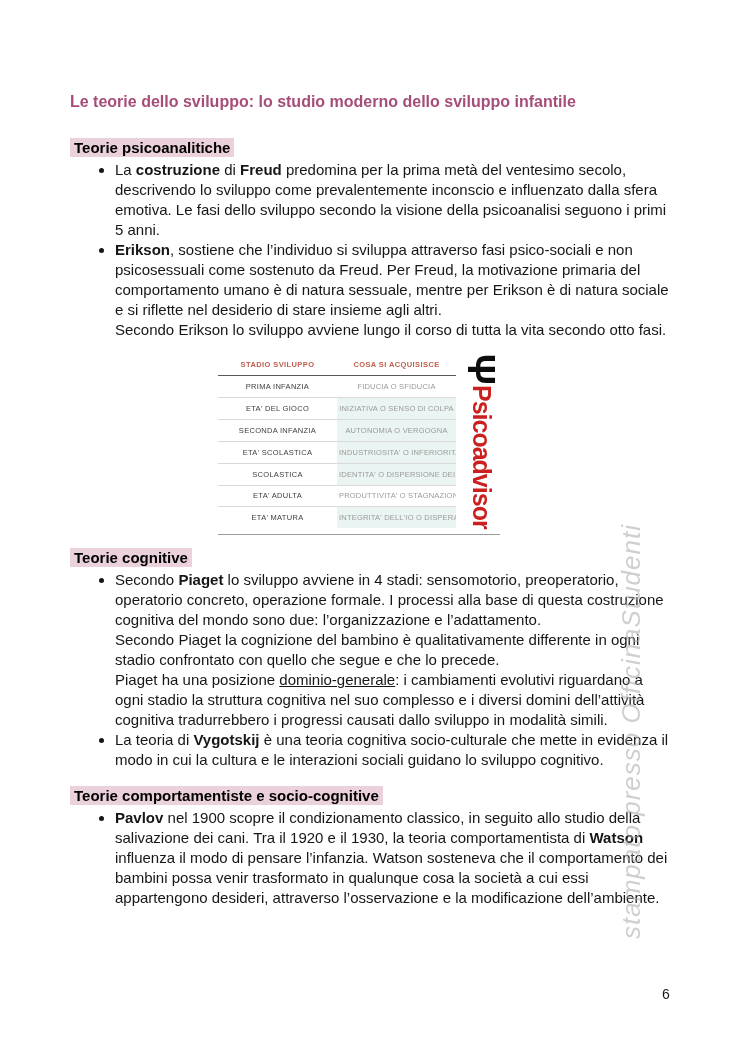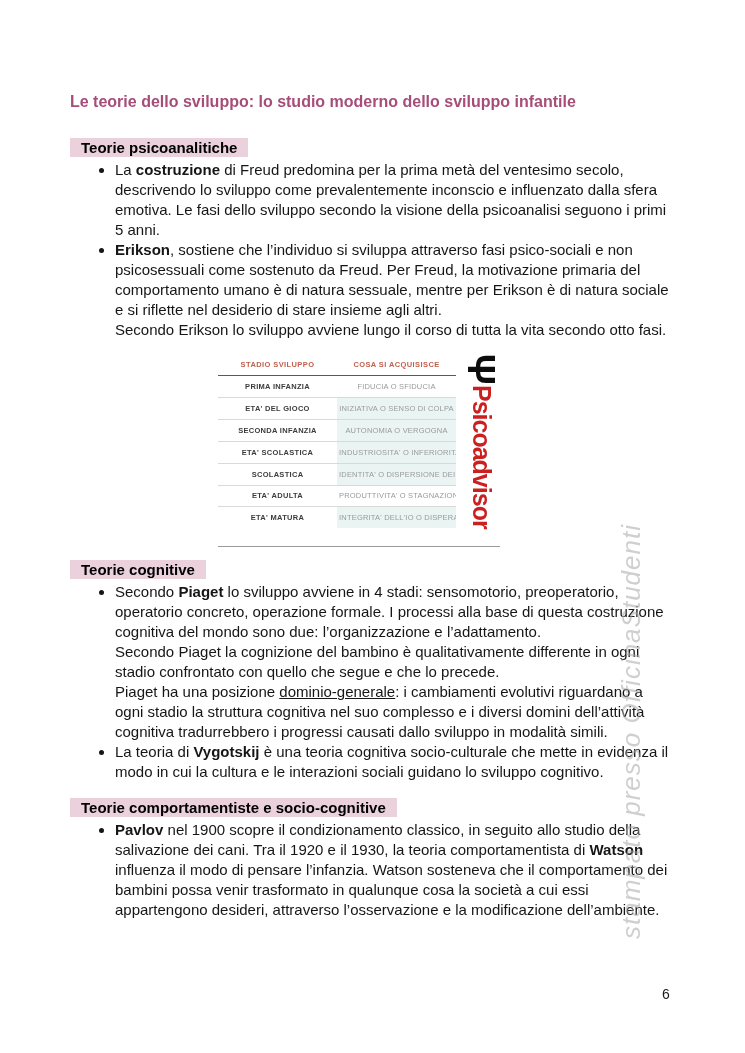--- a/index.html
+++ b/index.html
@@ -22,41 +22,41 @@
   }
   section h2 { margin:0 70px 3px 70px; font-size:15px; line-height:19px; }
   section.s0 h2 { margin-top:26px; }
   section.s1 h2 { margin-top:13px; }
   section.s2 h2 { margin-top:16px; }
   .hl {
     display:inline;
     background:var(--hl-color,#ead1dc);
     color:#000;
     font-weight:700;
-    padding:1px 11px;
+    padding:1px 4px;
   }
   ul.bullets {
     margin:3px 70px 0 70px;
     padding-left:45px;
     list-style:disc;
   }
   ul.bullets li {
     font-size:15px;
     line-height:20px;
     white-space:pre-wrap;
     color:#161616;
   }
   
   figure.stage-figure {
     margin:14px 0 0 218px;
     width:282px;
     display:flex;
     align-items:stretch;
     border-bottom:1px solid #9b9b9b;
-    padding-bottom:18px;
+    padding-bottom:6px;
   }
   table.stage-table {
     width:238px;
     border-collapse:collapse;
     table-layout:fixed;
   }
   table.stage-table th {
     font-size:7.5px; font-weight:700;
     color:var(--table-head-color,#c0604e);
     letter-spacing:.4px;
@@ -66,21 +66,21 @@
     white-space:nowrap;
   }
   table.stage-table td {
     font-size:7.5px;
     padding:5px 2px;
     text-align:center;
     border-bottom:1px solid #d9d9d9;
     white-space:nowrap;
     overflow:hidden;
   }
-  table.stage-table td.stage { width:100px; color:#3c3c3c; font-weight:700; letter-spacing:.3px;text-align:center; }
+  table.stage-table td.stage { width:100px; color:#3c3c3c; font-weight:400; letter-spacing:.3px;text-align:center; }
   table.stage-table td.outcome { width:138px; color:#9a9a9a; letter-spacing:.2px; }
   table.stage-table tr.tint td.outcome { background:var(--row-tint,#eaf4f2); }
   table.stage-table tr:last-child td { border-bottom:none; }
   .brand {
     margin-left:6px;
     writing-mode:vertical-rl;
     display:flex;
     align-items:center;
     line-height:1;
   }
@@ -120,21 +120,21 @@
 </head>
 <body>
 
 <div class="page" style="--title-color: #a64d79; --hl-color: #ead1dc; --table-head-color: #c0604e; --brand-red: #cc1f1f; --row-tint: #eaf4f2; --watermark-color: #a8a8a8;">
 
   <h1 class="doc-title">Le teorie dello sviluppo: lo studio moderno dello sviluppo infantile</h1>
 
   <section class="s0">
     <h2><span class="hl">Teorie psicoanalitiche</span></h2>
     <ul class="bullets">
-        <li><span>La </span><span style="font-weight: 700;">costruzione</span><span> di </span><span style="font-weight: 400;">Freud</span><span> predomina per la prima metà del ventesimo secolo, descrivendo lo sviluppo come prevalentemente inconscio e influenzato dalla sfera emotiva. Le fasi dello sviluppo secondo la visione della psicoanalisi seguono i primi 5 anni.</span></li>
+        <li><span>La </span><span style="font-weight: 700;">costruzione</span><span> di </span><span style="font-weight: 700;">Freud</span><span> predomina per la prima metà del ventesimo secolo, descrivendo lo sviluppo come prevalentemente inconscio e influenzato dalla sfera emotiva. Le fasi dello sviluppo secondo la visione della psicoanalisi seguono i primi 5 anni.</span></li>
         <li><span style="font-weight: 700;">Erikson</span><span>, sostiene che l’individuo si sviluppa attraverso fasi psico-sociali e non psicosessuali come sostenuto da Freud. Per Freud, la motivazione primaria del comportamento umano è di natura sessuale, mentre per Erikson è di natura sociale e si riflette nel desiderio di stare insieme agli altri.
 Secondo Erikson lo sviluppo avviene lungo il corso di tutta la vita secondo otto fasi.</span></li>
       </ul>
   </section>
 
   <figure class="stage-figure">
     <table class="stage-table">
       <thead>
         <tr>
           <th>STADIO SVILUPPO</th>

